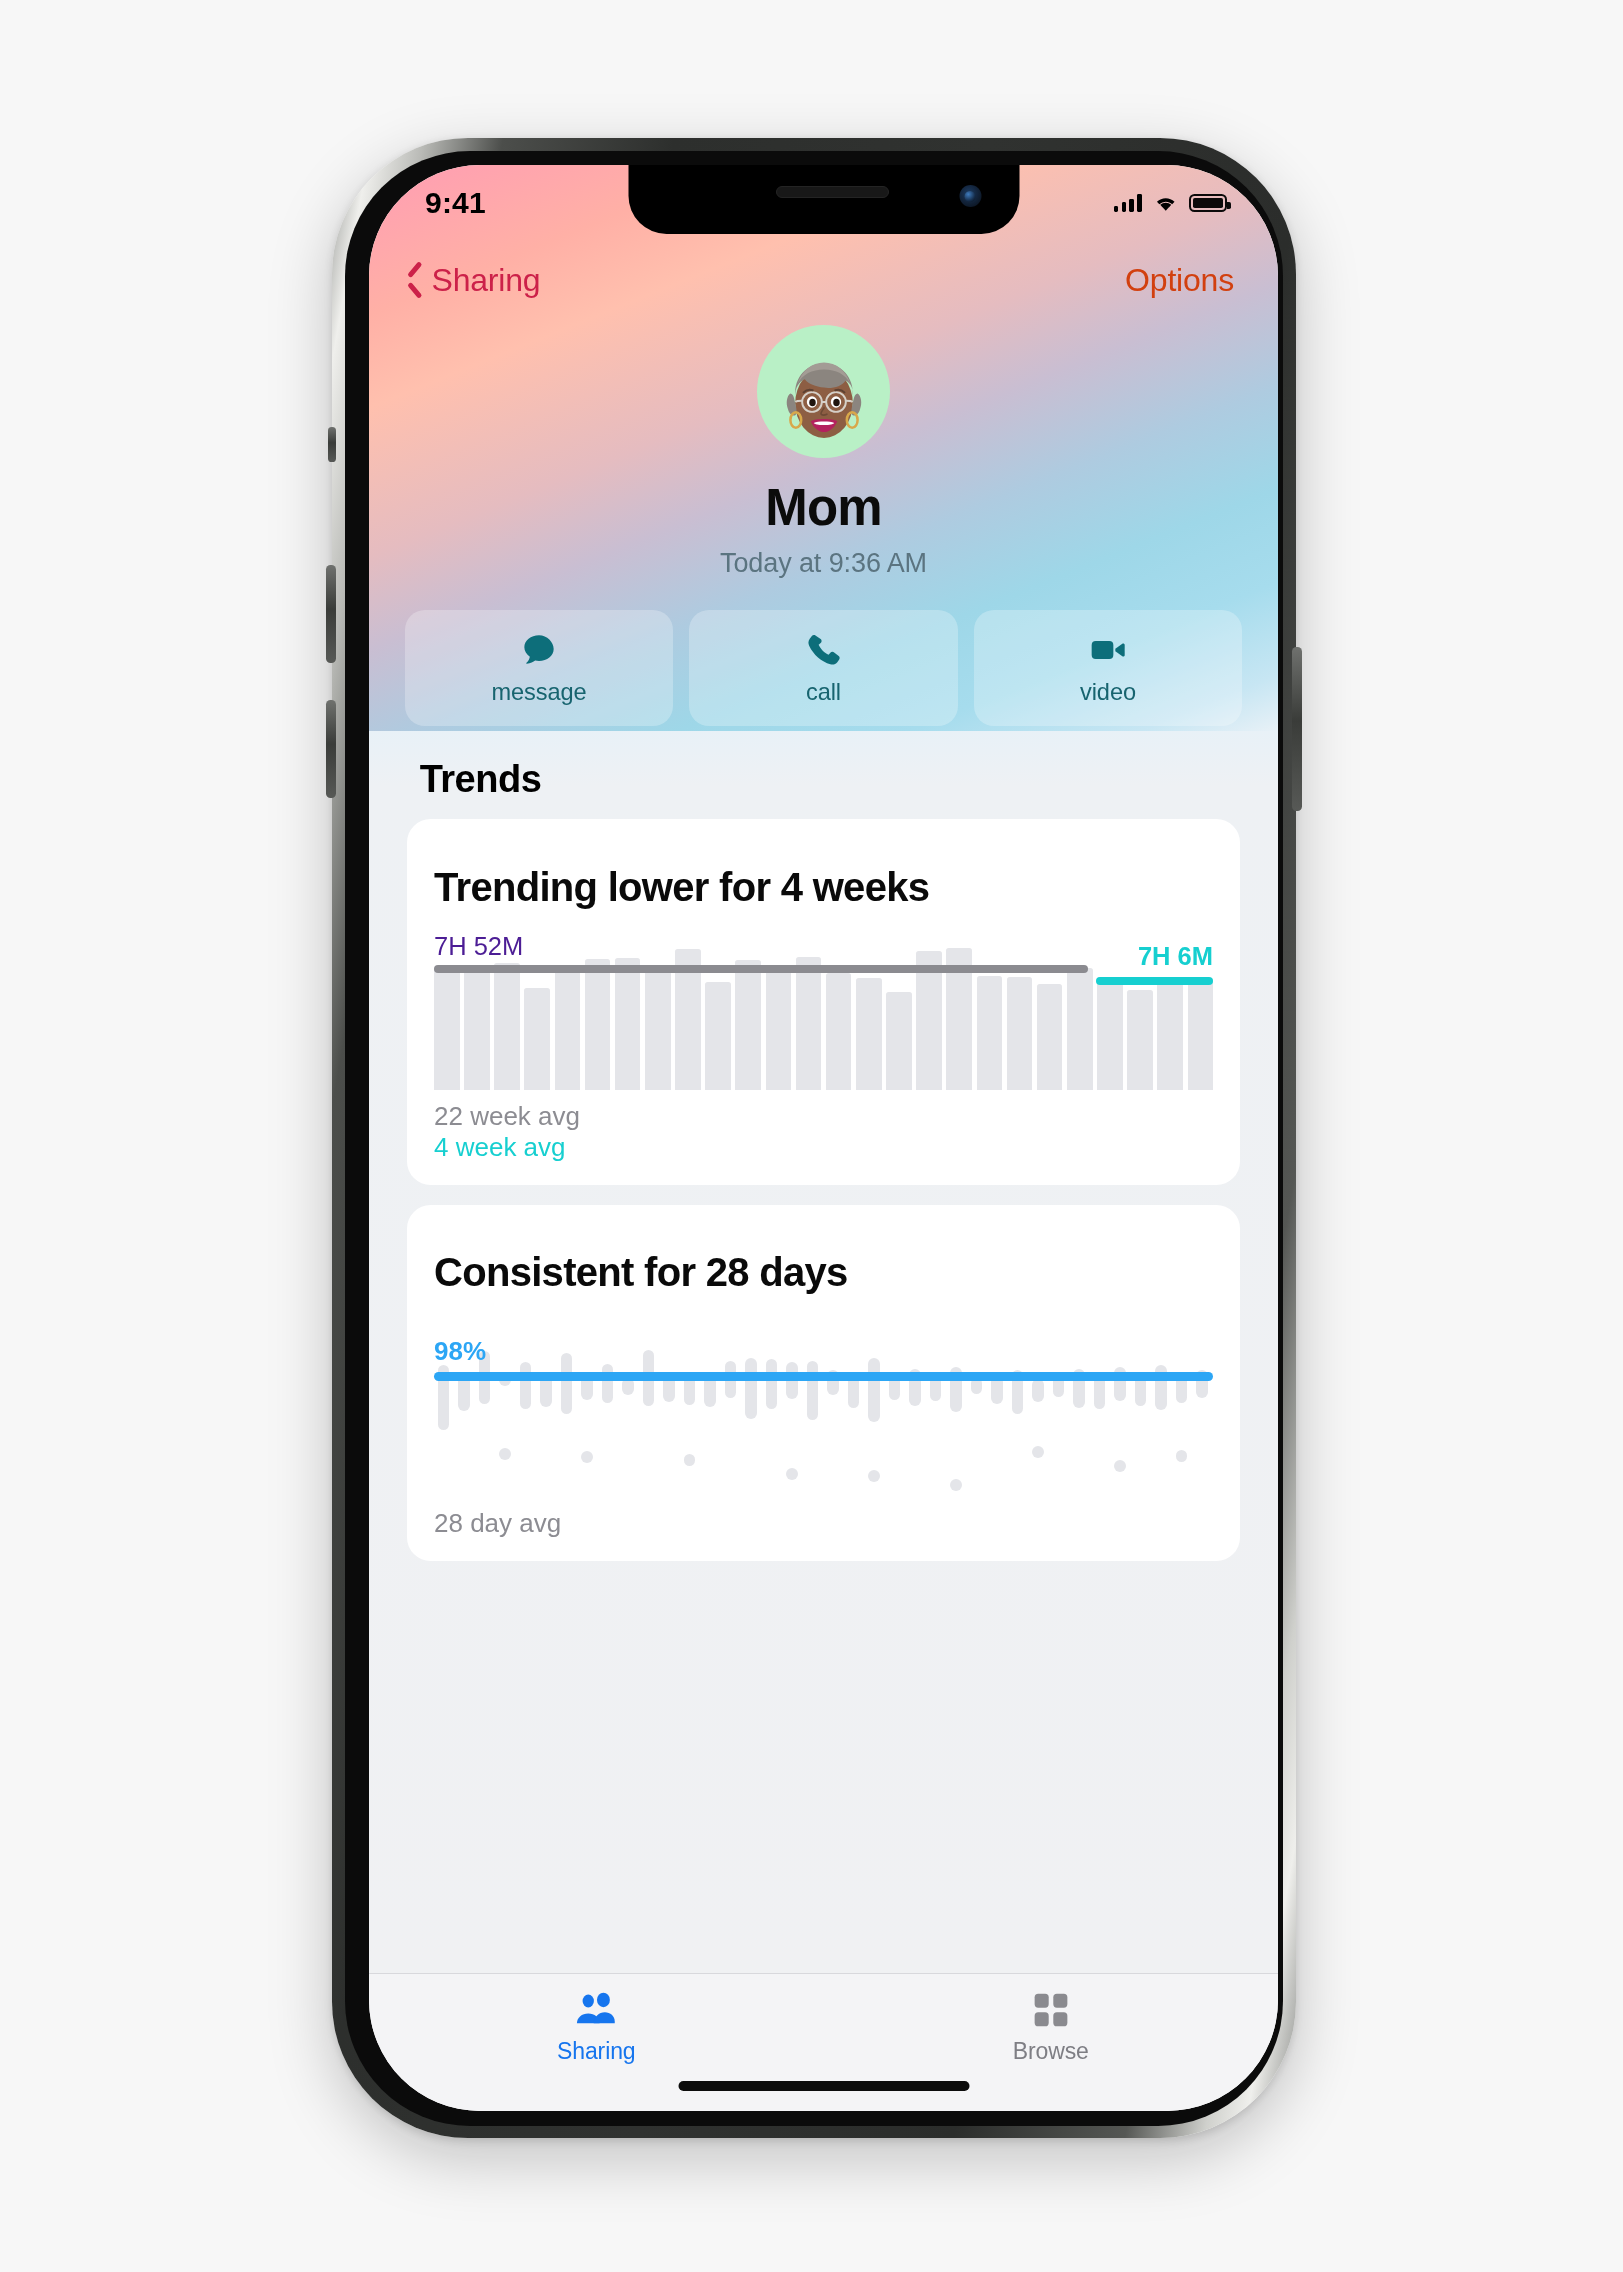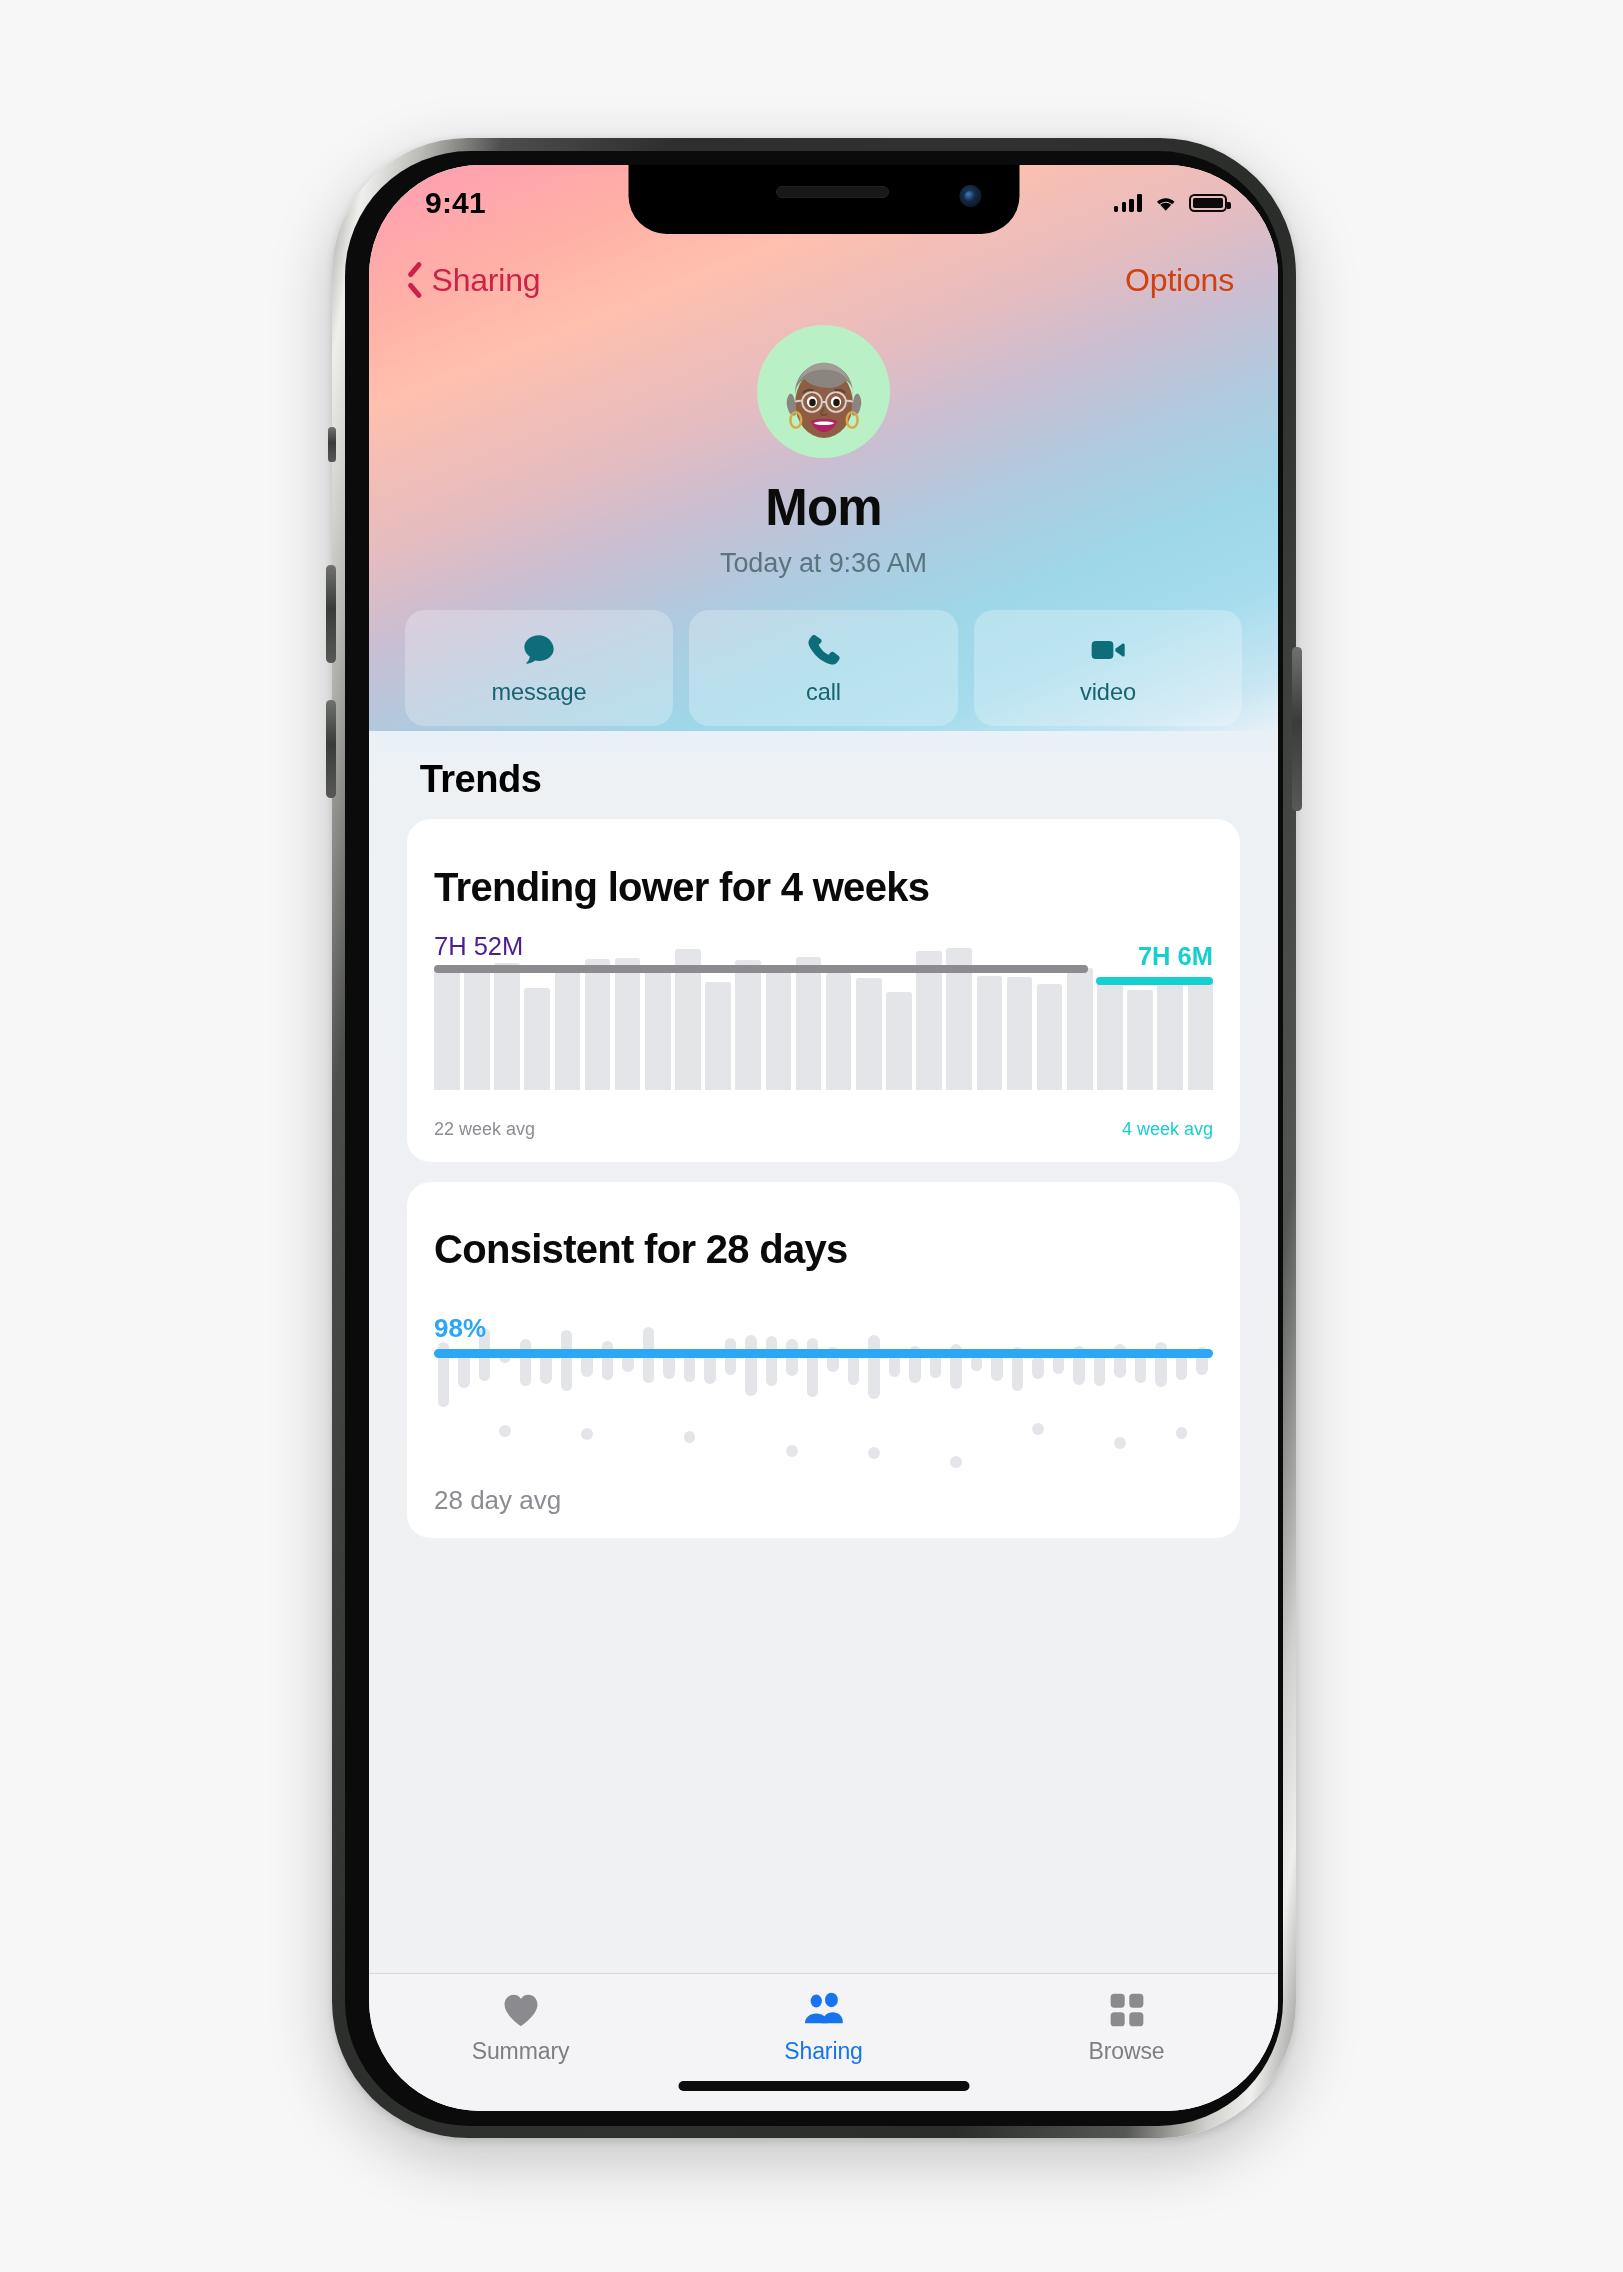--- a/index.html
+++ b/index.html
@@ -299,22 +299,23 @@
   .avg-caption {
     position: absolute;
     font-size: 25.5px;
     z-index: 6;
     white-space: nowrap;
   }
   .avg-caption.gray { color: #4c1d95; }
   .avg-caption.teal { color: #16cfd0; font-weight: bold; }
   .chart-foot {
     display: flex; justify-content: space-between;
-    margin-top: 29px;
-    font-size: 18px;
+    margin-top: 11px;
+    font-size: 26px;
+    flex-direction: column;
   }
   .foot-left { color: #8c8c92; }
   .foot-right { color: #16cfd0; }
 
   
   .chart-spo2 {
     position: relative;
     height: 153px;
     margin-top: 47px;
   }
@@ -594,28 +595,20 @@
                 </div>
               <div class="spo2-line" id="spo2-line" style="top: 30px;"></div>
               <div class="spo2-caption" id="spo2-cap" style="left: 0px; top: -5.7px;">98%</div>
             </div>
 
             <div class="spo2-foot">28 day avg</div>
           </div>
         </div>
 
         <div class="tabbar">
-          <div class="tab inactive">
-            <div class="tab-ico">
-              <svg width="38" height="36" viewBox="0 0 24 22">
-                  <path d="M12 21.2S1.6 14.4 1.6 7.6C1.6 4 4.2 1.4 7.4 1.4c2 0 3.7 1 4.6 2.6.9-1.6 2.6-2.6 4.6-2.6 3.2 0 5.8 2.6 5.8 6.2 0 6.8-10.4 13.6-10.4 13.6z"></path>
-                </svg>
-            </div>
-            <div class="tab-label">Summary</div>
-          </div>
           <div class="tab active">
             <div class="tab-ico">
               <svg width="42" height="36" viewBox="0 0 26 22">
                 <ellipse cx="8.2" cy="5.4" rx="3.5" ry="4"></ellipse>
                 <ellipse cx="17.6" cy="4.8" rx="4.0" ry="4.5"></ellipse>
                 <path d="M1.2 19.2c0-3.4 3.1-6 7-6s7 2.6 7 6z"></path>
                 <path d="M11.6 19.2c0-3.8 3.2-6.8 6.9-6.8 3.3 0 6.1 2.4 6.1 5.6v1.2z"></path>
               </svg>
             </div>
             <div class="tab-label">Sharing</div>

